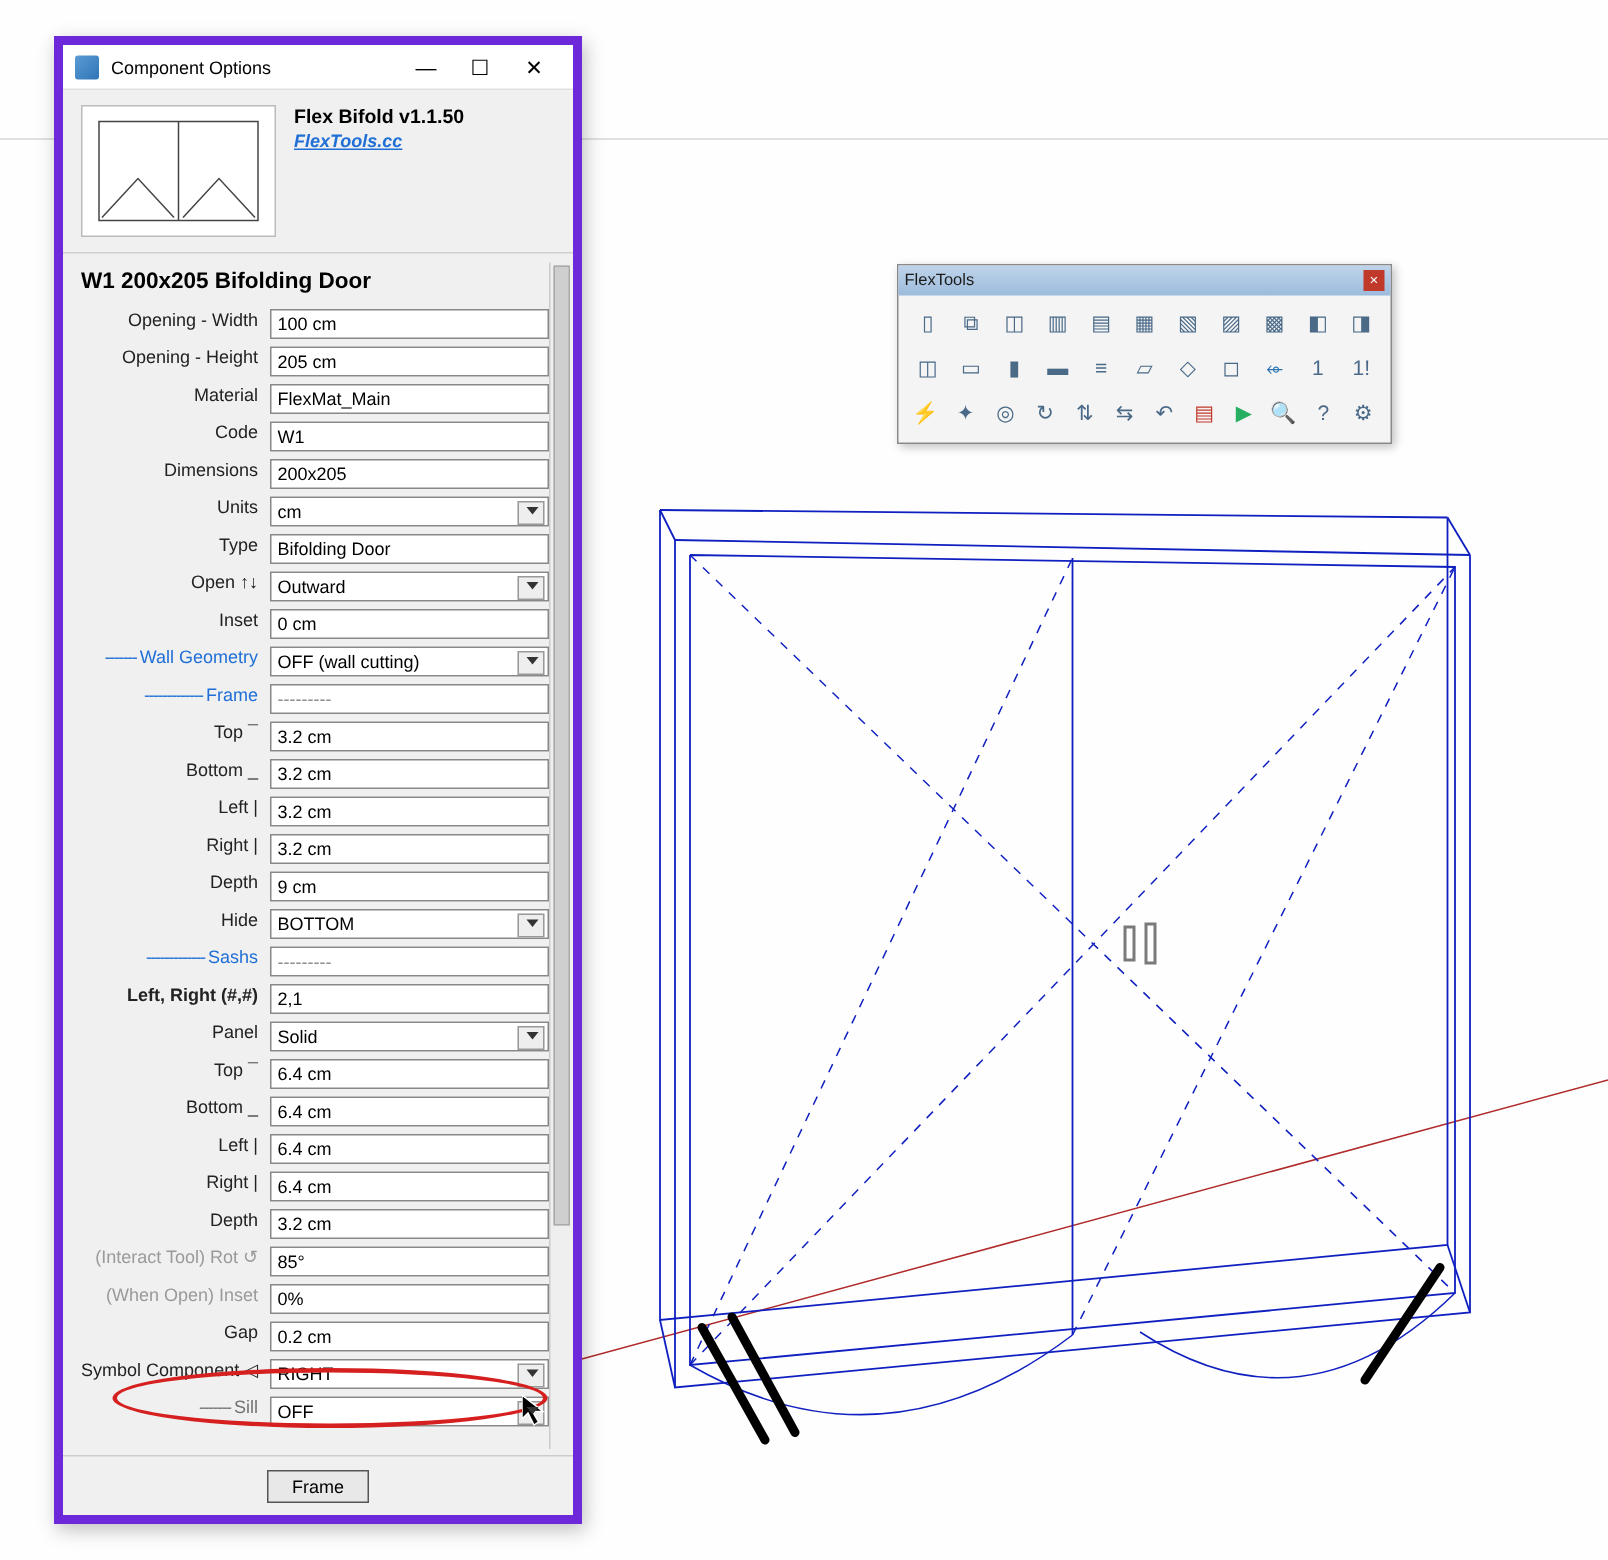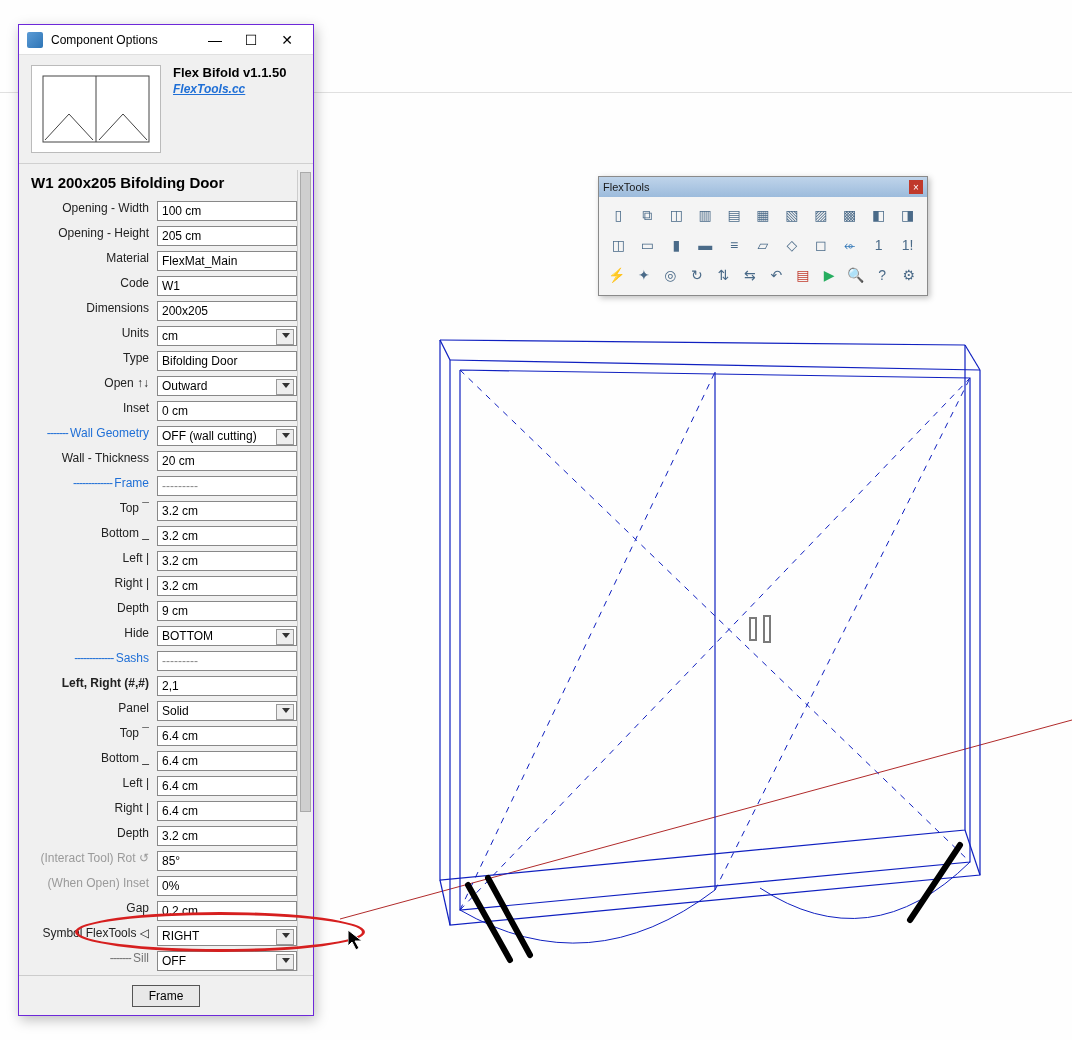--- a/index.html
+++ b/index.html
@@ -21,25 +21,25 @@
   position: absolute;
   top: 92px;
   left: 0; right: 0;
   height: 1px;
   background: #c8c8c8;
   border-top: 1px solid #e0e0e0;
 }
 .dialog {
   position: absolute;
   top: 24px;
-  left: 18px;
-  width: 296px;
+  left: 36px;
+  width: 352px;
   height: 992px;
   background: #f0f0f0;
-  border: 1px solid #6d28d9;
+  border: 6px solid #6d28d9;
   box-shadow: 2px 4px 12px rgba(0,0,0,0.25);
   display: flex;
   flex-direction: column;
 }
 .titlebar {
   height: 30px;
   background: #ffffff;
   display: flex;
   align-items: center;
   padding: 0 8px;
@@ -365,24 +365,20 @@
             <div class="fld">0 cm</div>
           </div>
 
         <div class="row">
             <div class="lbl dashed">Wall Geometry</div>
             <div class="sel">
               <span>OFF (wall cutting)</span>
               <span class="caret"></span>
             </div>
           </div>
-        <div class="row">
-            <div class="lbl">Wall - Thickness</div>
-            <div class="fld">20 cm</div>
-          </div>
 
         <div class="row">
             <div class="lbl dashed dashed2" style="color:#1f6fd6">Frame</div>
             <div class="fld" style="color:#888">---------</div>
           </div>
         <div class="row">
             <div class="lbl">Top ¯</div>
             <div class="fld">3.2 cm</div>
           </div>
         <div class="row">
@@ -450,21 +446,21 @@
           </div>
         <div class="row">
             <div class="lbl greyed">(When Open) Inset</div>
             <div class="fld">0%</div>
           </div>
         <div class="row">
             <div class="lbl">Gap</div>
             <div class="fld">0.2 cm</div>
           </div>
         <div class="row">
-            <div class="lbl">Symbol FlexTools ◁</div>
+            <div class="lbl">Symbol Component ◁</div>
             <div class="sel">
               <span>RIGHT</span>
               <span class="caret"></span>
             </div>
           </div>
         <div class="row">
             <div class="lbl dashed" style="color:#737373">Sill</div>
             <div class="sel">
               <span>OFF</span>
               <span class="caret"></span>

